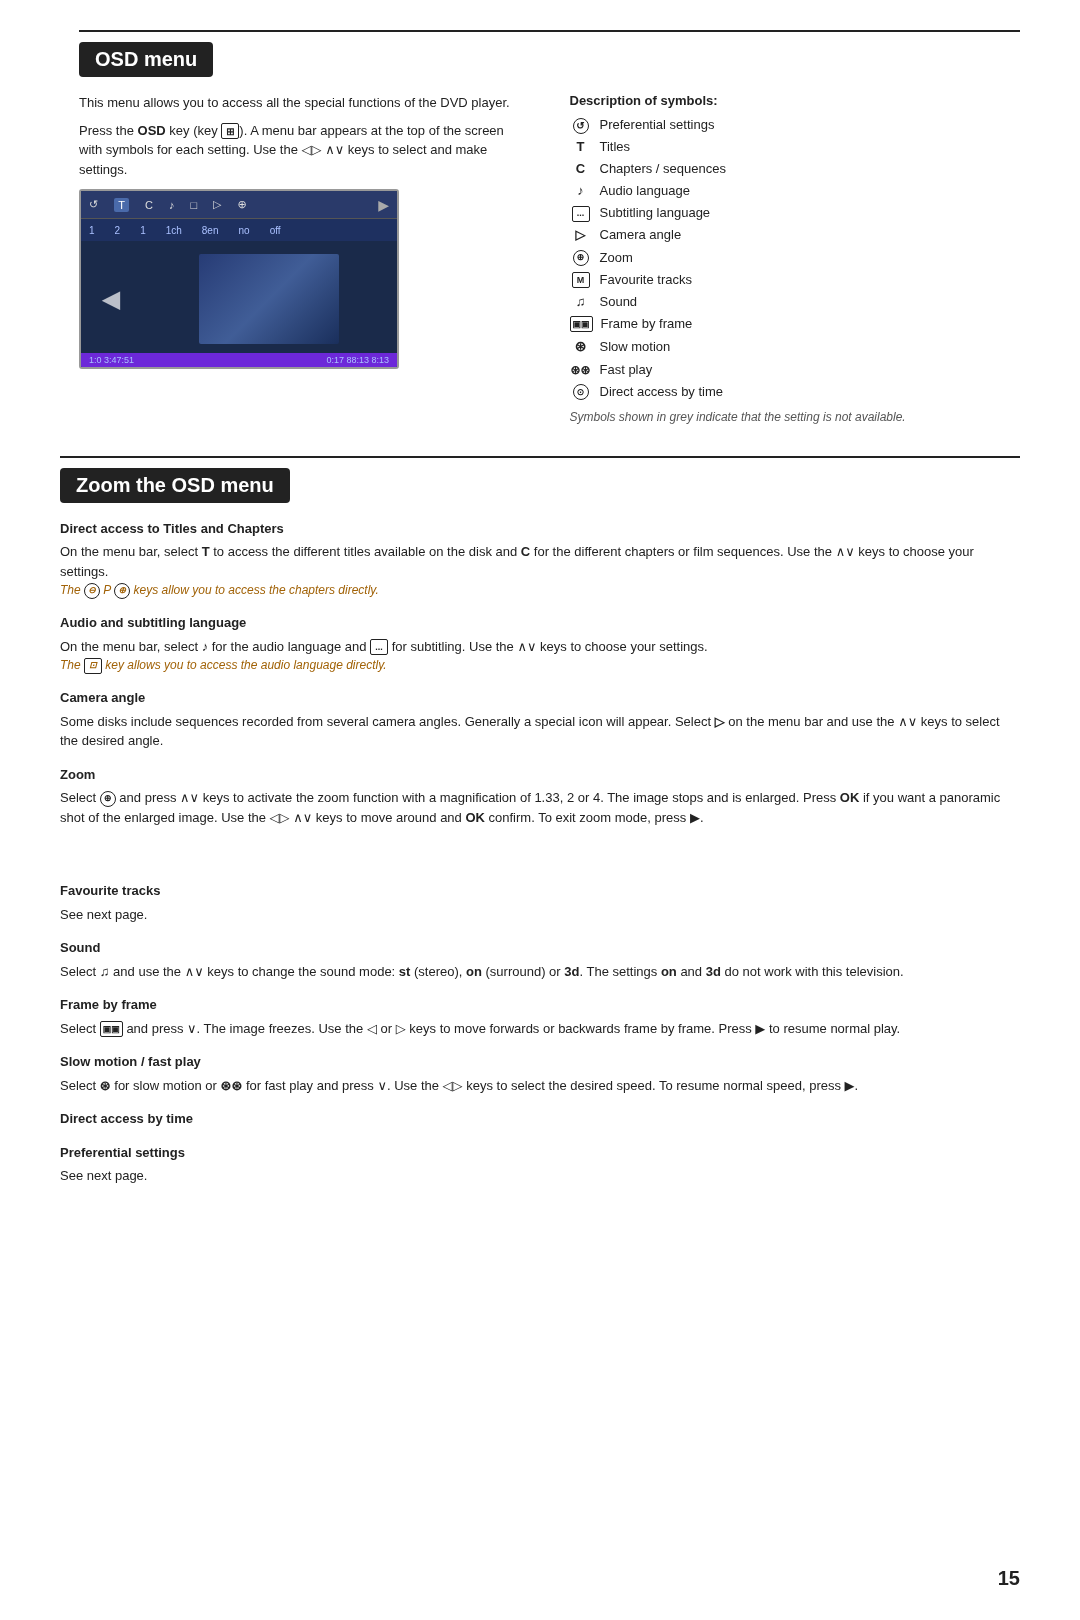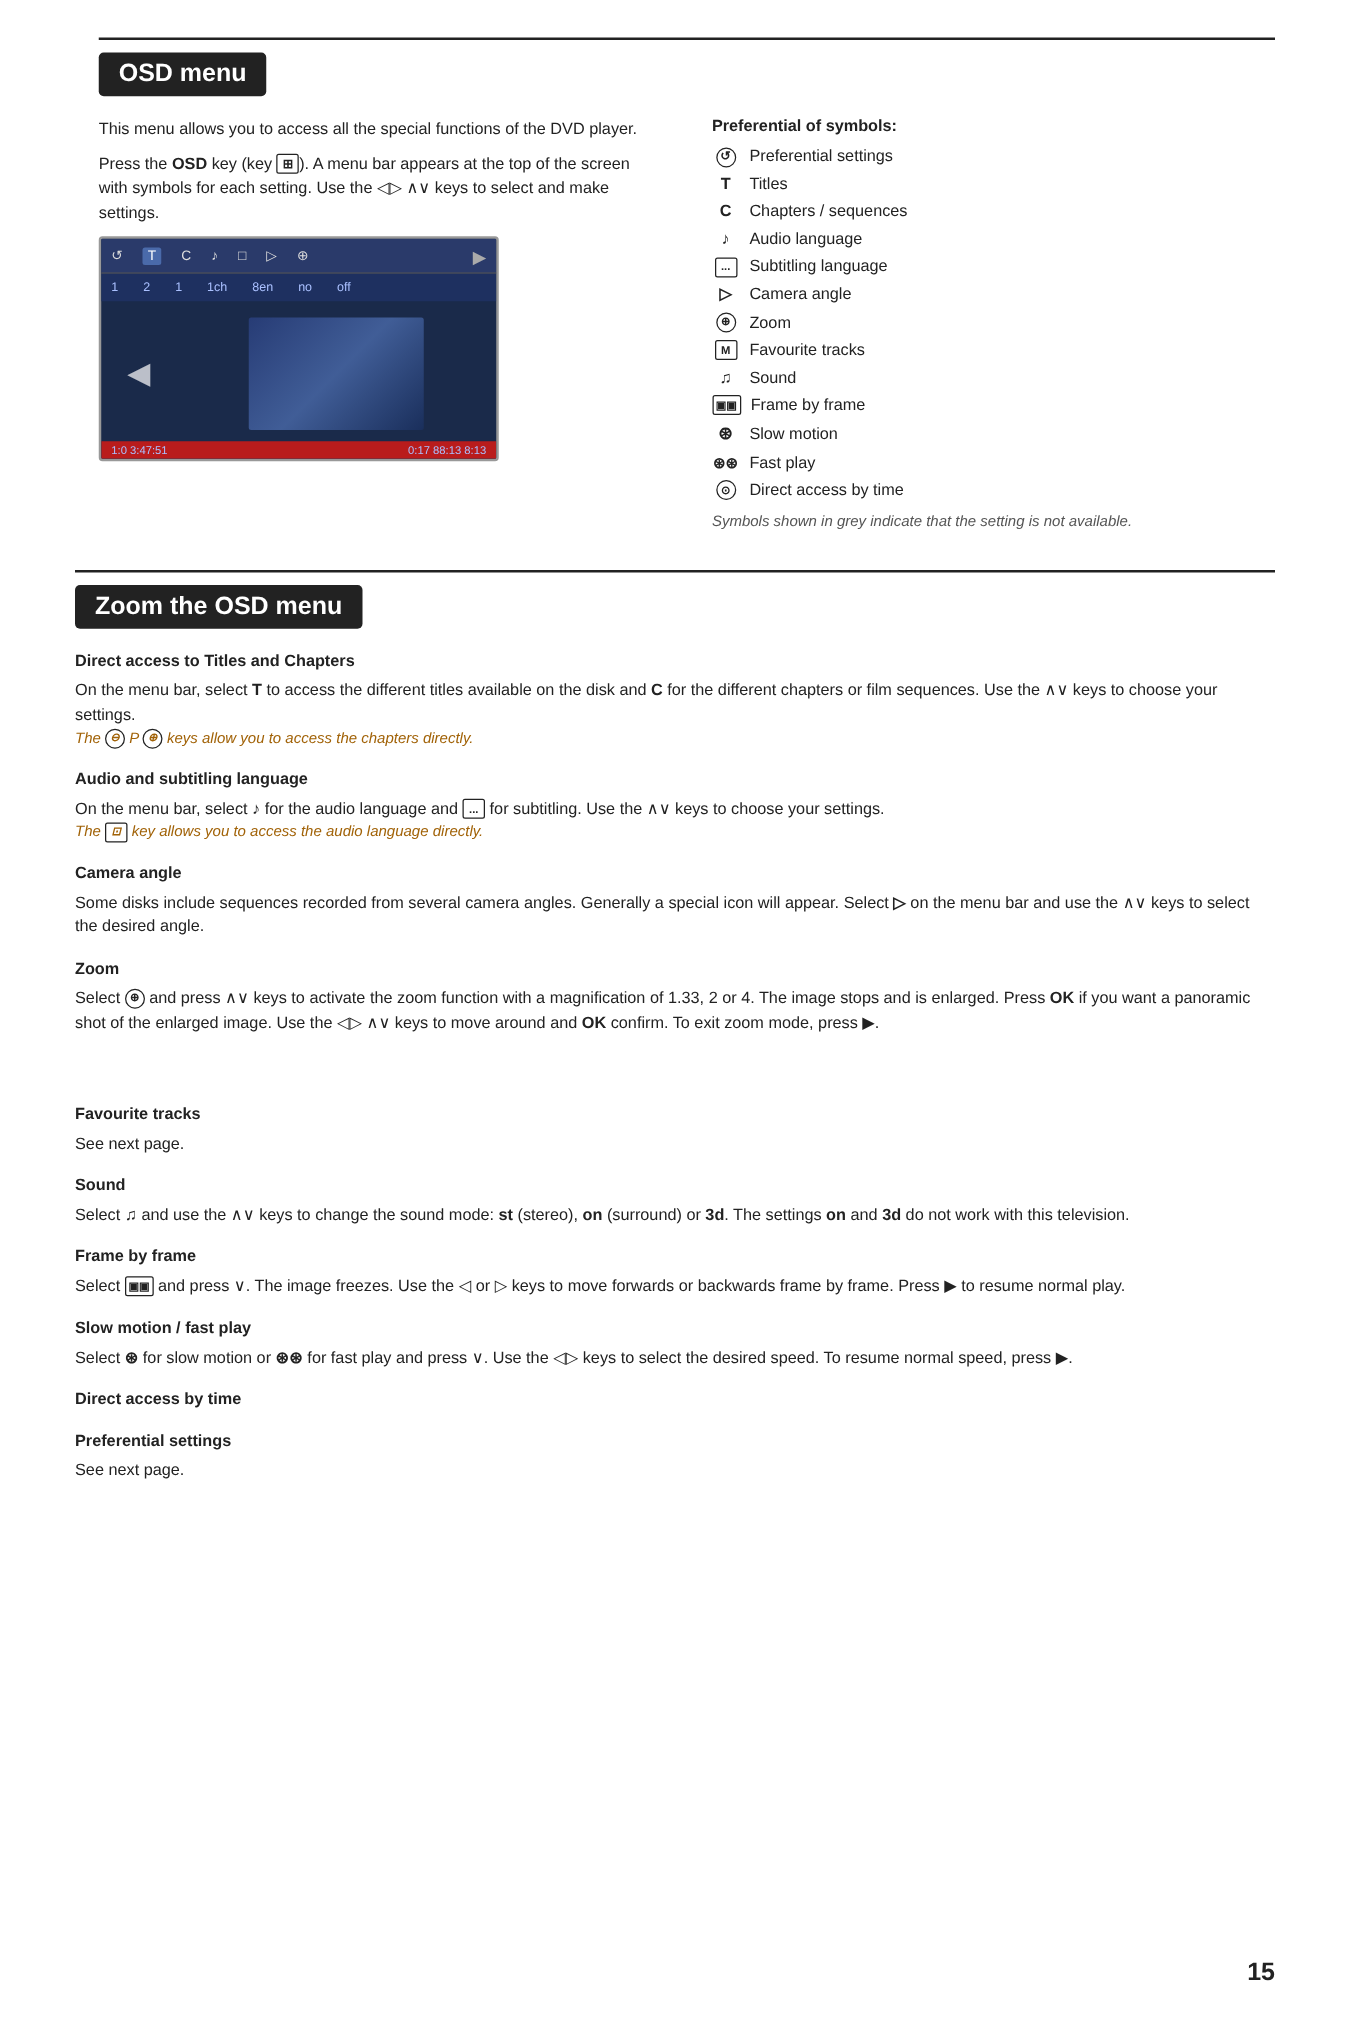--- a/index.html
+++ b/index.html
@@ -135,21 +135,21 @@
       background: linear-gradient(135deg, #2a4080, #4a6aaa, #1a3060);
       border-radius: 2px;
       opacity: 0.8;
     }
 
     .dvd-bottom-bar {
       position: absolute;
       bottom: 0;
       left: 0; right: 0;
       height: 14px;
-      background: #b91c1c;
+      background: #6d28d9;
       display: flex;
       align-items: center;
       justify-content: space-between;
       padding: 0 8px;
     }
 
     .dvd-bottom-bar span {
       color: #aac0ff;
       font-size: 9px;
     }
@@ -310,21 +310,21 @@
           </div>
         </div>
         <div class="dvd-bottom-bar">
           <span>1:0 3:47:51</span>
           <span>0:17 88:13 8:13</span>
         </div>
       </div>
     </div>
 
     <div class="osd-right">
-      <p class="desc-heading">Preferential of symbols:</p>
+      <p class="desc-heading">Description of symbols:</p>
       <ul class="symbol-list">
         <li>
           <span class="sym"><span class="icon-circle">↺</span></span>
           <span>Preferential settings</span>
         </li>
         <li>
           <span class="sym bold-sym">T</span>
           <span>Titles</span>
         </li>
         <li>

